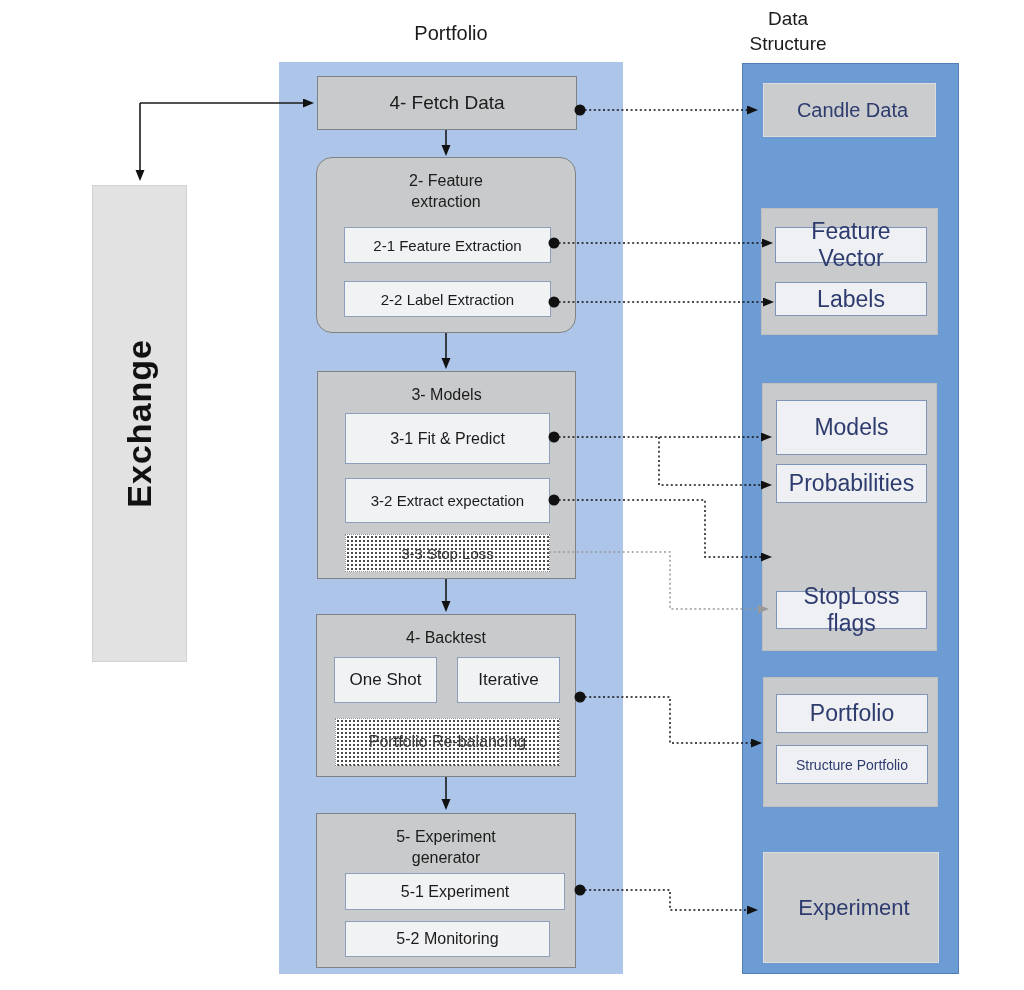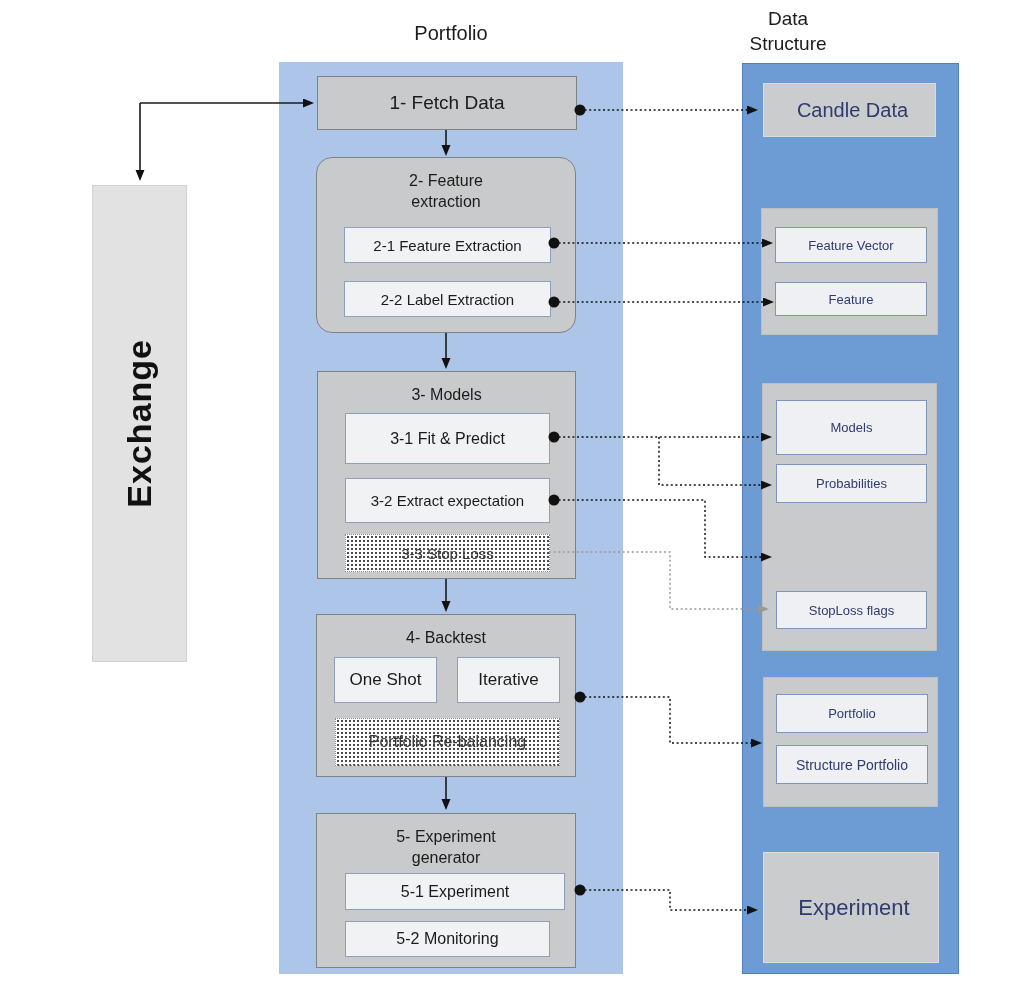--- a/index.html
+++ b/index.html
@@ -26,21 +26,21 @@
   .feat{left:316px;top:157px;width:260px;height:176px;border-radius:16px;}
   .modelsg{left:317px;top:371px;width:259px;height:208px;}
   .backtest{left:316px;top:614px;width:260px;height:163px;}
   .expgen{left:316px;top:813px;width:260px;height:155px;}
   
   .item{position:absolute;display:flex;align-items:center;justify-content:center;background:#f1f2f4;border:1px solid #8e9fbc;box-sizing:border-box;font-size:15px;color:#1b1b1b;text-align:center;}
   .stipple{background-color:#fefefe;background-image:radial-gradient(circle,#4a4a4a 0.8px,transparent 1px);background-size:4px 4px;border:1px dotted #8a8a8a;color:#3a3a3a;}
   
   .d-plain{position:absolute;background:#cbcccd;border:1px solid #dcdcdc;box-sizing:border-box;display:flex;align-items:center;justify-content:center;color:#2e3b6e;padding-left:6px;}
   .d-group{position:absolute;background:#c9cacb;border:1px solid #bfbfbf;box-sizing:border-box;}
-  .d-item{position:absolute;display:flex;align-items:center;justify-content:center;background:#eef0f3;border:1px solid #8094b8;box-sizing:border-box;font-size:13px;color:#2e3b6e;text-align:center;}
+  .d-item{position:absolute;display:flex;align-items:center;justify-content:center;background:#eef0f3;border:1px solid #8094b8;box-sizing:border-box;font-size:23px;color:#2e3b6e;text-align:center;}
   .d-item.stipple{color:#2e3b6e;}
   .connectors{position:absolute;left:0;top:0;z-index:5;pointer-events:none;}
 </style>
 </head>
 <body>
 
 <div class="canvas">
 
   <div class="col f-col"></div>
   <div class="col d-col"></div>
@@ -49,21 +49,21 @@
   <div class="col-title d-title">
     <div>Data</div>
     <div>Structure</div>
   </div>
 
   <div class="exchange">
     <span class="exchange-label">Exchange</span>
   </div>
 
   <div class="group fetch">
-    <span class="fetch-label">1- Fetch Data</span>
+    <span class="fetch-label">4- Fetch Data</span>
   </div>
 
   <div class="group feat">
     <div class="g-title">
       <div>2- Feature</div>
       <div>extraction</div>
     </div>
     <div class="item" style="left:27px;top:69px;width:207px;height:36px;">2-1 Feature Extraction</div>
     <div class="item" style="left:27px;top:123px;width:207px;height:36px;">2-2 Label Extraction</div>
   </div>
@@ -88,21 +88,21 @@
       <div>generator</div>
     </div>
     <div class="item" style="left:28px;top:59px;width:220px;height:37px;font-size:16px;">5-1 Experiment</div>
     <div class="item" style="left:28px;top:107px;width:205px;height:36px;font-size:16px;">5-2 Monitoring</div>
   </div>
 
   <div class="d-plain" style="left:763px;top:83px;width:173px;height:54px;font-size:20px;">Candle Data</div>
 
   <div class="d-group" style="left:761px;top:208px;width:177px;height:127px;">
     <div class="d-item" style="left:13px;top:18px;width:152px;height:36px;">Feature Vector</div>
-    <div class="d-item" style="left:13px;top:73px;width:152px;height:34px;">Feature</div>
+    <div class="d-item" style="left:13px;top:73px;width:152px;height:34px;">Labels</div>
   </div>
 
   <div class="d-group" style="left:762px;top:383px;width:175px;height:268px;">
     <div class="d-item" style="left:13px;top:16px;width:151px;height:55px;">Models</div>
     <div class="d-item" style="left:13px;top:80px;width:151px;height:39px;">Probabilities</div>
     <div class="d-item stipple" style="left:13px;top:207px;width:151px;height:38px;">StopLoss flags</div>
   </div>
 
   <div class="d-group" style="left:763px;top:677px;width:175px;height:130px;padding-left:39px;">
     <div class="d-item" style="left:12px;top:16px;width:152px;height:39px;">Portfolio</div>

